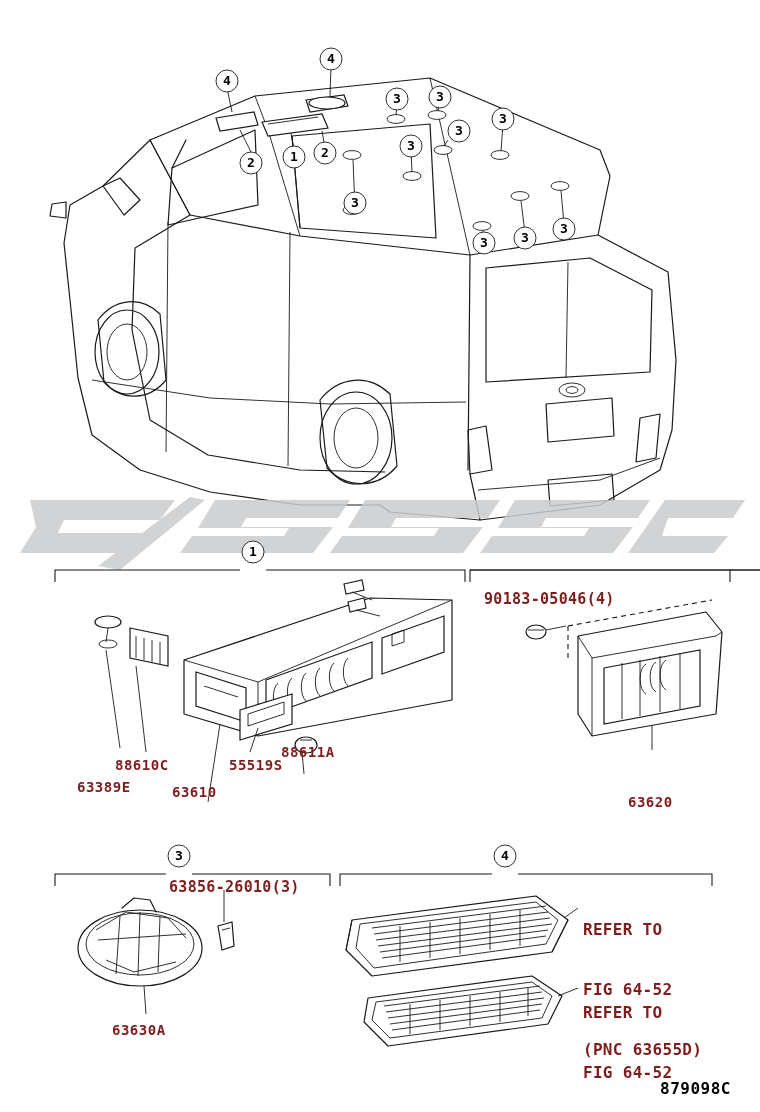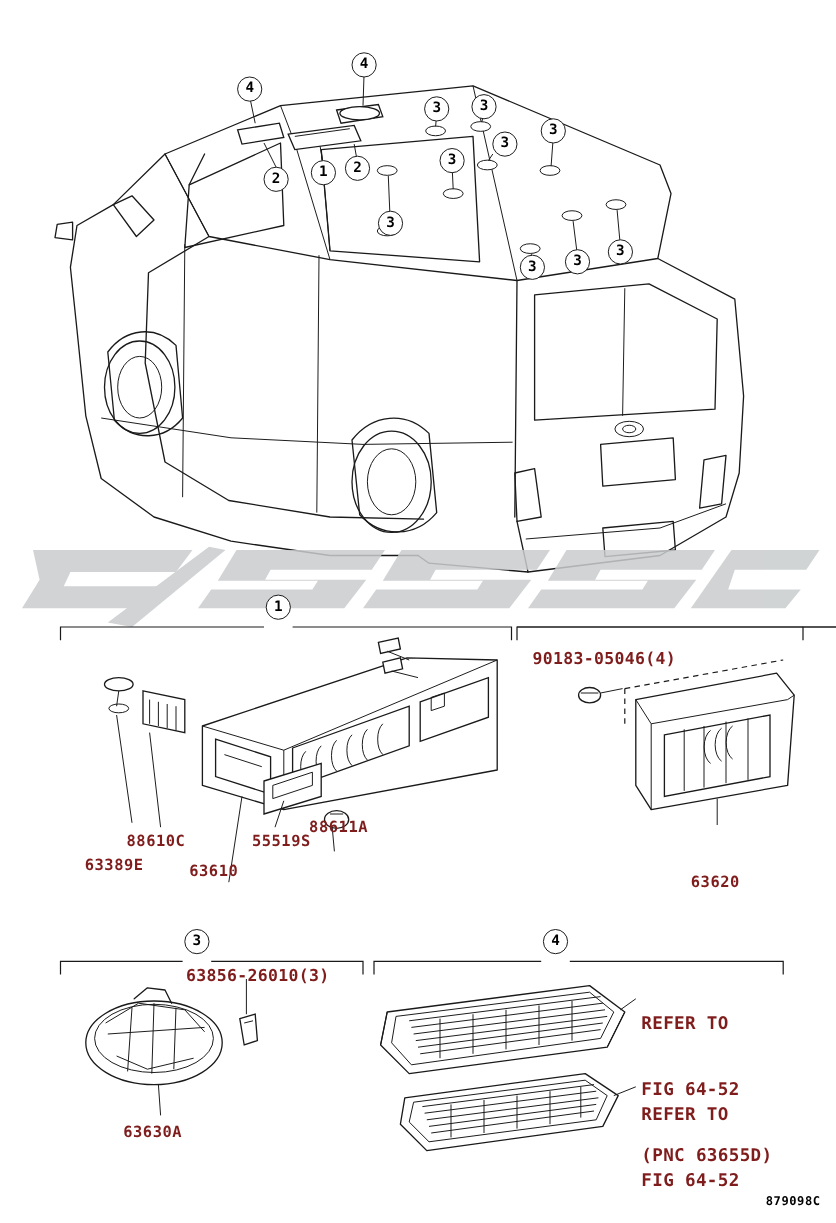--- a/index.html
+++ b/index.html
@@ -55,23 +55,23 @@
     font-size: 13px;
     font-weight: 700;
     width: 22px;
     height: 22px;
     line-height: 22px;
     text-align: center;
     color: #000;
   }
   .figcode {
     position: absolute;
-    right: 14px;
+    right: 29px;
     bottom: 14px;
-    font-size: 11px;
+    font-size: 16px;
     font-family: "DejaVu Sans Mono", monospace;
     letter-spacing: 0.5px;
     font-weight: 700;
   }
   .watermark {
     position: absolute;
     left: 0;
     top: 470px;
     width: 760px;
     height: 110px;

